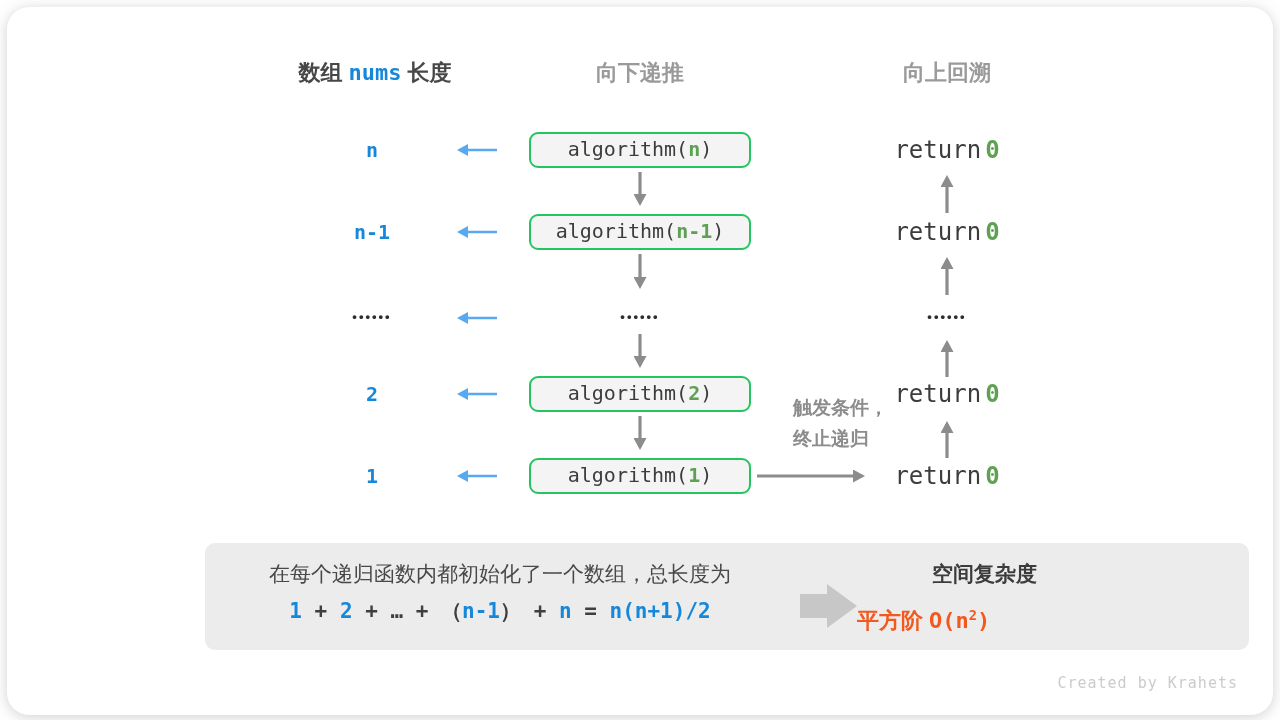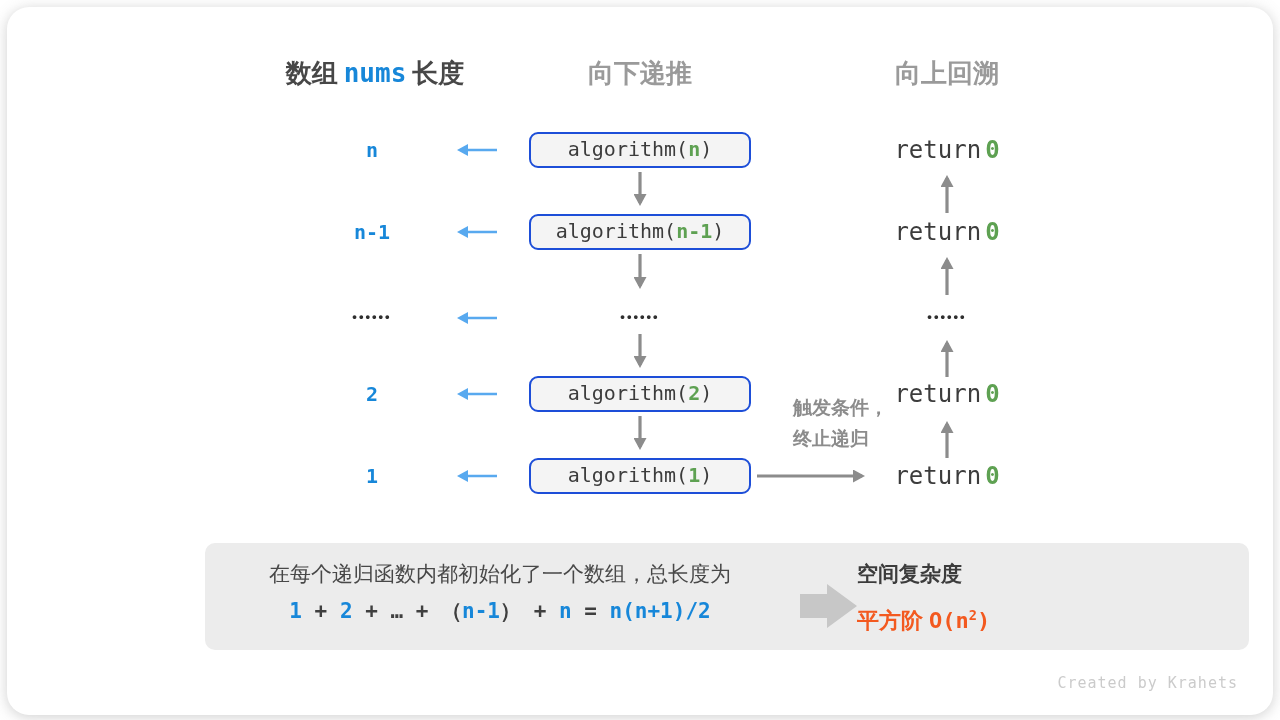--- a/index.html
+++ b/index.html
@@ -2,33 +2,33 @@
 <html><head>
 <meta charset="utf-8">
 <style>
   html,body{margin:0;padding:0;background:#ffffff;width:1280px;height:720px;overflow:hidden;}
   .stage{position:relative;width:1280px;height:720px;font-family:"Liberation Sans","DejaVu Sans",sans-serif;}
   .card{position:absolute;left:7px;top:7px;right:7px;bottom:5px;background:#ffffff;border-radius:22px;
         box-shadow:0 2px 14px rgba(120,120,120,0.35);}
   .abs{position:absolute;}
   
   .hdr{position:absolute;top:58px;height:30px;line-height:30px;text-align:center;
-       font-size:26px;font-weight:bold;color:#9a9a9a;}
+       font-size:22px;font-weight:bold;color:#9a9a9a;}
   .hdr-left{left:225px;width:300px;color:#474747;}
   .hdr-mid{left:540px;width:200px;}
   .hdr-right{left:847px;width:200px;}
   .hdr-left .code{color:#1787d9;font-family:"DejaVu Sans Mono","Liberation Mono",monospace;font-weight:bold;padding:0 6px;}
   
   .cell{position:absolute;text-align:center;}
   .depth{left:302px;width:140px;height:28px;line-height:28px;
          font-family:"DejaVu Sans Mono","Liberation Mono",monospace;
          font-size:20px;font-weight:bold;color:#1787d9;}
   
   .callbox{left:529px;width:222px;height:36px;box-sizing:border-box;
-           background:#f4f4f4;border:2px solid #1d4ed8;border-radius:9px;
+           background:#f4f4f4;border:2px solid #22c55e;border-radius:9px;
            line-height:31px;font-size:20px;color:#3c3c3c;
            font-family:"DejaVu Sans Mono","Liberation Mono",monospace;}
   .param{color:#5ea152;font-weight:bold;}
   
   .ret{left:847px;width:200px;height:28px;line-height:28px;font-size:24px;color:#3c3c3c;
        font-family:"DejaVu Sans Mono","Liberation Mono",monospace;}
   .ret .zero{color:#5ea152;font-weight:bold;padding-left:4px;}
   
   .dots{height:28px;line-height:26px;font-size:13px;letter-spacing:2px;color:#2f2f2f;font-weight:bold;}
   .dots-left{left:302px;width:140px;}
@@ -37,21 +37,21 @@
   
   .trigger{left:793px;top:392px;width:160px;text-align:left;
            font-size:19px;font-weight:bold;color:#8c8c8c;line-height:31px;}
   
   .summary{left:205px;top:543px;width:1044px;height:107px;background:#ececec;border-radius:10px;}
   .sum-line1{left:25px;top:17px;width:540px;text-align:center;font-size:21px;color:#484848;height:28px;line-height:28px;}
   .sum-line2{left:25px;top:53px;width:540px;text-align:center;font-size:21px;font-weight:bold;
              font-family:"DejaVu Sans Mono","Liberation Mono",monospace;white-space:pre;height:30px;line-height:30px;}
   .seg-blue{color:#1787d9;}
   .seg-dark{color:#3f3f3f;}
-  .sum-title{left:652px;top:18px;width:180px;text-align:left;font-size:21px;font-weight:bold;color:#3c3c3c;height:26px;line-height:26px;}
+  .sum-title{left:652px;top:18px;width:180px;text-align:right;font-size:21px;font-weight:bold;color:#3c3c3c;height:26px;line-height:26px;}
   .sum-cplx{left:652px;top:56px;width:180px;text-align:left;font-size:22px;font-weight:bold;color:#f3591f;height:32px;line-height:32px;}
   .sum-cplx .bigO{font-family:"DejaVu Sans Mono","Liberation Mono",monospace;padding-left:6px;}
   .sum-cplx sup{font-size:0.62em;}
   .watermark{right:42px;top:674px;font-size:15px;letter-spacing:1px;color:#cbcbcb;
              font-family:"DejaVu Sans Mono","Liberation Mono",monospace;}
   svg.overlay{position:absolute;left:0;top:0;pointer-events:none;}
 </style>
 </head>
 <body>
 

